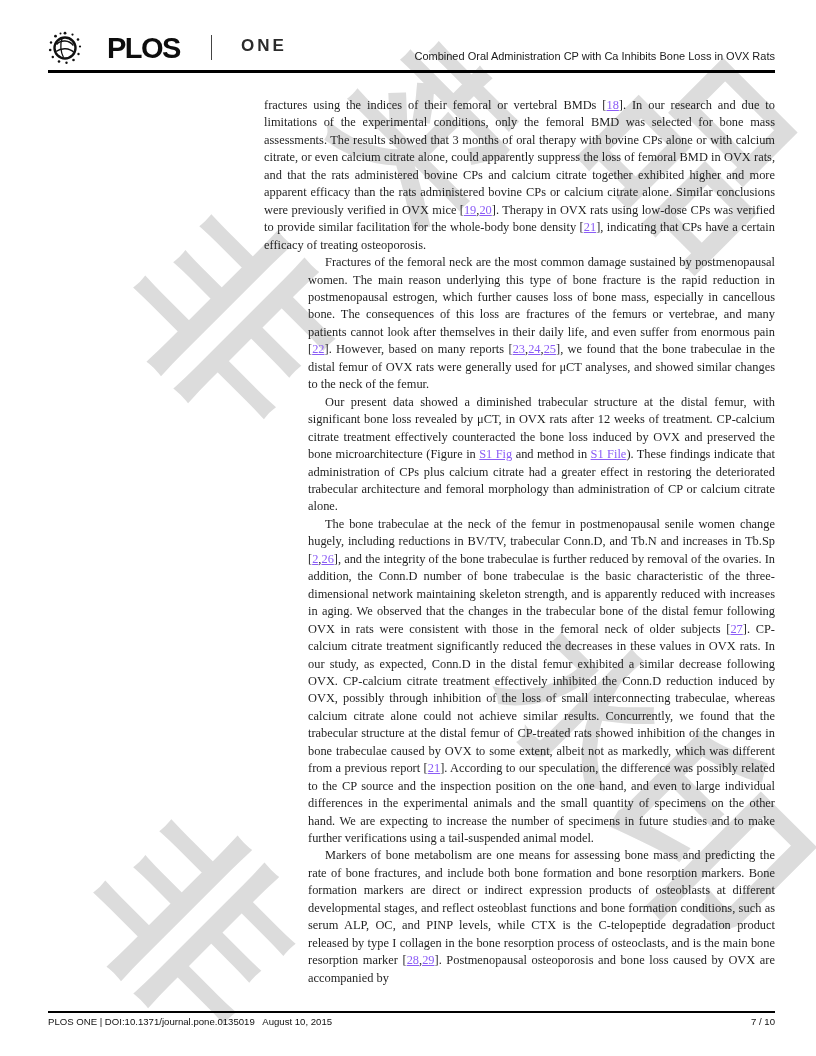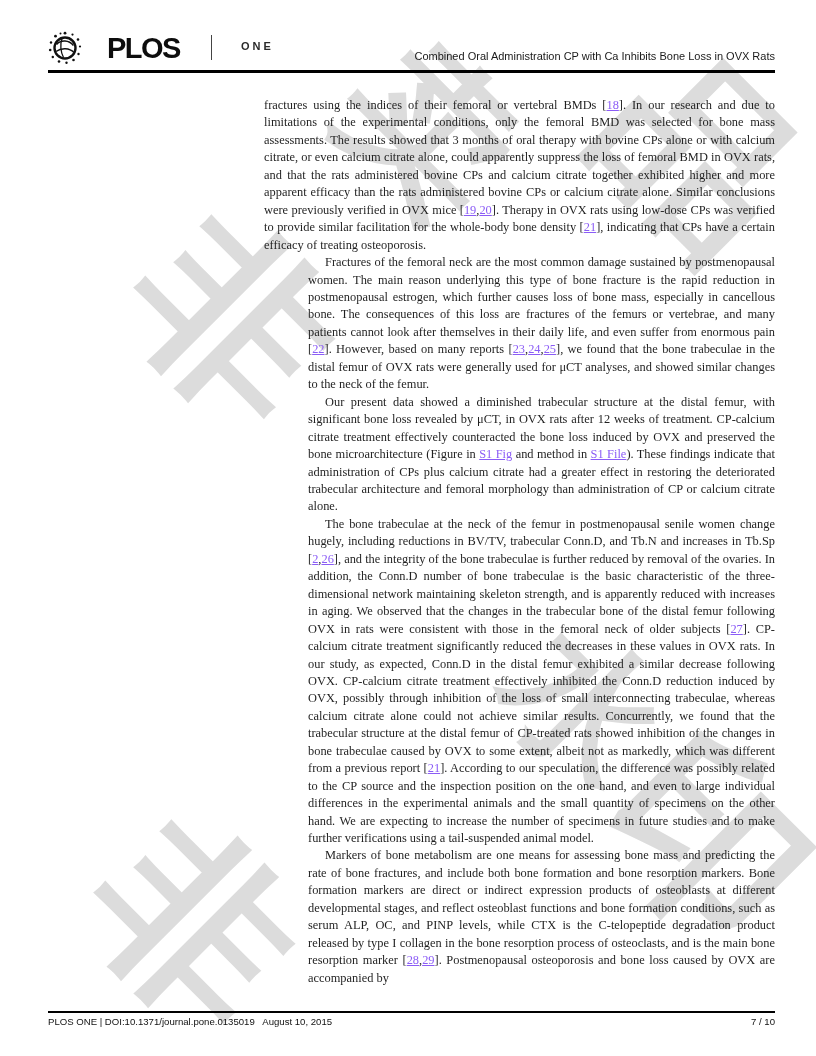--- a/index.html
+++ b/index.html
@@ -14,21 +14,21 @@
       user-select:none;white-space:nowrap;}
 
   
   .header{position:absolute;left:48px;right:41px;top:27px;height:38px;
           display:flex;justify-content:space-between;align-items:flex-end;z-index:2;}
   .logo{display:flex;align-items:center;gap:25px;}
   .logo svg{display:block;}
   .brand{font-family:"Liberation Sans", sans-serif;font-weight:bold;font-size:29px;
          letter-spacing:-1.5px;color:#0d0d0d;line-height:1;}
   .logo-divider{width:1px;height:25px;background:#444;margin:0 4px 1px 6px;}
-  .edition{font-family:"Liberation Sans", sans-serif;font-size:11px;font-weight:bold;
+  .edition{font-family:"Liberation Sans", sans-serif;font-size:17px;font-weight:bold;
            letter-spacing:3px;color:#2b2b2b;margin-bottom:4px;}
   .running-title{font-family:"Liberation Sans", sans-serif;font-size:11px;color:#1a1a1a;
                  margin-bottom:3px;}
   .header-rule{position:absolute;left:48px;right:41px;top:70px;height:3px;background:#000;z-index:2;}
 
   
   .article{position:absolute;left:264px;top:97px;width:511px;z-index:2;
            font-size:12.4px;line-height:17.45px;text-align:justify;}
   .article p{margin:0;}
   .article p.indent{text-indent:17px;margin-left:44px;}

